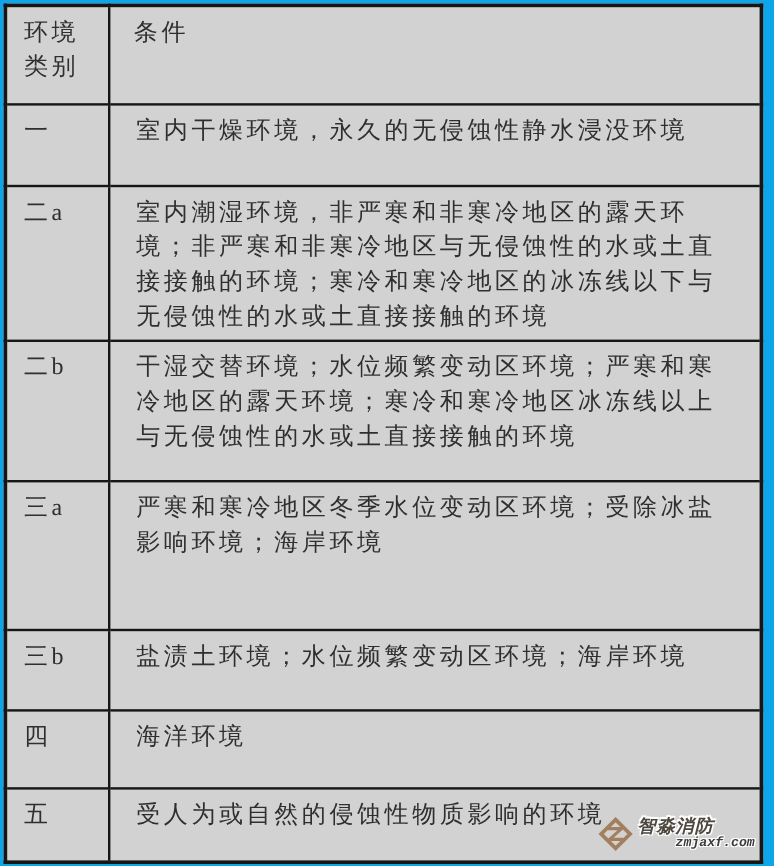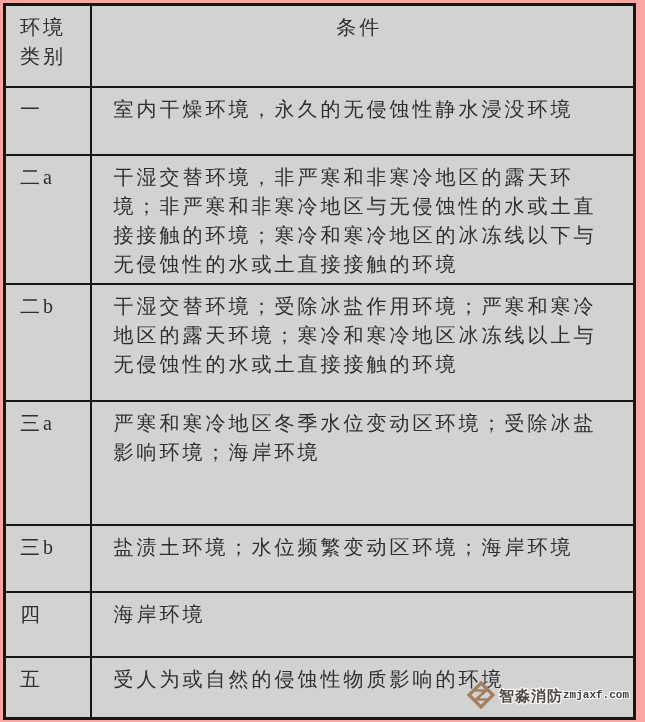--- a/index.html
+++ b/index.html
@@ -5,21 +5,21 @@
   html, body {
     margin: 0;
     padding: 0;
     background: #fbfbfb;
     font-family: "Liberation Serif", "DejaVu Serif", serif;
   }
   .page {
     position: relative;
     width: 645px;
     height: 722px;
-    background: #fca5a5;
+    background: #0ea5e9;
     overflow: hidden;
   }
   table.env-table {
     position: absolute;
     left: 3px;
     top: 3px;
     width: 630px;
     height: 711px;
     border-collapse: collapse;
     table-layout: fixed;
@@ -39,22 +39,22 @@
     font-size: 20px;
     line-height: 29px;
     letter-spacing: 3px;
     color: #2f2f2f;
     padding: 7px 8px 4px 14px;
     background: #d2d2d2;
     text-align: left;
   }
   td.cond, th.cond { padding-left: 22px; padding-right: 14px; }
   th.cond {
-    text-align: center;
-    padding-left: 2px;
+    text-align: left;
+    padding-left: 20px;
     padding-right: 8px;
   }
   tr.r-header { height: 82px; }
   tr.r0 { height: 68px;  }
   tr.r1 { height: 110px; }
   tr.r2 { height: 117px; margin-top: 28px; }
   tr.r3 { height: 124px; }
   tr.r4 { height: 67px;  }
   tr.r5 { height: 65px;  }
   tr.r6 { height: 62px;  }
@@ -62,41 +62,42 @@
   .watermark {
     position: absolute;
     right: 16px;
     bottom: 12px;
     display: flex;
     align-items: center;
     gap: 3px;
     pointer-events: none;
   }
   .wm-logo { width: 30px; height: 30px; flex: 0 0 auto; }
-  .wm-text { display: flex; flex-direction: row; line-height: 1; }
+  .wm-text { display: flex; flex-direction: column; line-height: 1; font-style: italic; }
   .wm-brand {
     font-family: "Liberation Sans", "DejaVu Sans", sans-serif;
     font-size: 15px;
     font-weight: bold;
     color: #4e483f;
     letter-spacing: 1px;
     text-shadow:
       -1px -1px 0 #ffffff, 1px -1px 0 #ffffff,
       -1px  1px 0 #ffffff, 1px  1px 0 #ffffff,
        0 0 3px #ffffff;
   }
   .wm-domain {
     font-family: "Liberation Mono", "DejaVu Sans Mono", monospace;
     font-size: 11px;
     font-weight: bold;
     color: #3c3c3c;
     margin-top: 2px;
     text-shadow:
       -1px -1px 0 #ffffff, 1px -1px 0 #ffffff,
       -1px  1px 0 #ffffff, 1px  1px 0 #ffffff;
+    margin-left: 32px;
   }
 </style>
 </head>
 <body>
 
 <div class="page">
 
   <table class="env-table">
     <colgroup>
       <col class="col-cat">
@@ -106,37 +107,37 @@
       <tr class="r-header">
         <th class="cat">环境类别</th>
         <th class="cond">条件</th>
       </tr>
       <tr class="r0">
         <td class="cat">一</td>
         <td class="cond">室内干燥环境，永久的无侵蚀性静水浸没环境</td>
       </tr>
       <tr class="r1">
         <td class="cat">二a</td>
-        <td class="cond">干湿交替环境，非严寒和非寒冷地区的露天环境；非严寒和非寒冷地区与无侵蚀性的水或土直接接触的环境；寒冷和寒冷地区的冰冻线以下与无侵蚀性的水或土直接接触的环境</td>
+        <td class="cond">室内潮湿环境，非严寒和非寒冷地区的露天环境；非严寒和非寒冷地区与无侵蚀性的水或土直接接触的环境；寒冷和寒冷地区的冰冻线以下与无侵蚀性的水或土直接接触的环境</td>
       </tr>
       <tr class="r2">
         <td class="cat">二b</td>
-        <td class="cond">干湿交替环境；受除冰盐作用环境；严寒和寒冷地区的露天环境；寒冷和寒冷地区冰冻线以上与无侵蚀性的水或土直接接触的环境</td>
+        <td class="cond">干湿交替环境；水位频繁变动区环境；严寒和寒冷地区的露天环境；寒冷和寒冷地区冰冻线以上与无侵蚀性的水或土直接接触的环境</td>
       </tr>
       <tr class="r3">
         <td class="cat">三a</td>
         <td class="cond">严寒和寒冷地区冬季水位变动区环境；受除冰盐影响环境；海岸环境</td>
       </tr>
       <tr class="r4">
         <td class="cat">三b</td>
         <td class="cond">盐渍土环境；水位频繁变动区环境；海岸环境</td>
       </tr>
       <tr class="r5">
         <td class="cat">四</td>
-        <td class="cond">海岸环境</td>
+        <td class="cond">海洋环境</td>
       </tr>
       <tr class="r6">
         <td class="cat">五</td>
         <td class="cond">受人为或自然的侵蚀性物质影响的环境</td>
       </tr>
     </tbody>
   </table>
 
   <div class="watermark">
     <svg class="wm-logo" viewBox="0 0 30 30" aria-hidden="true">

